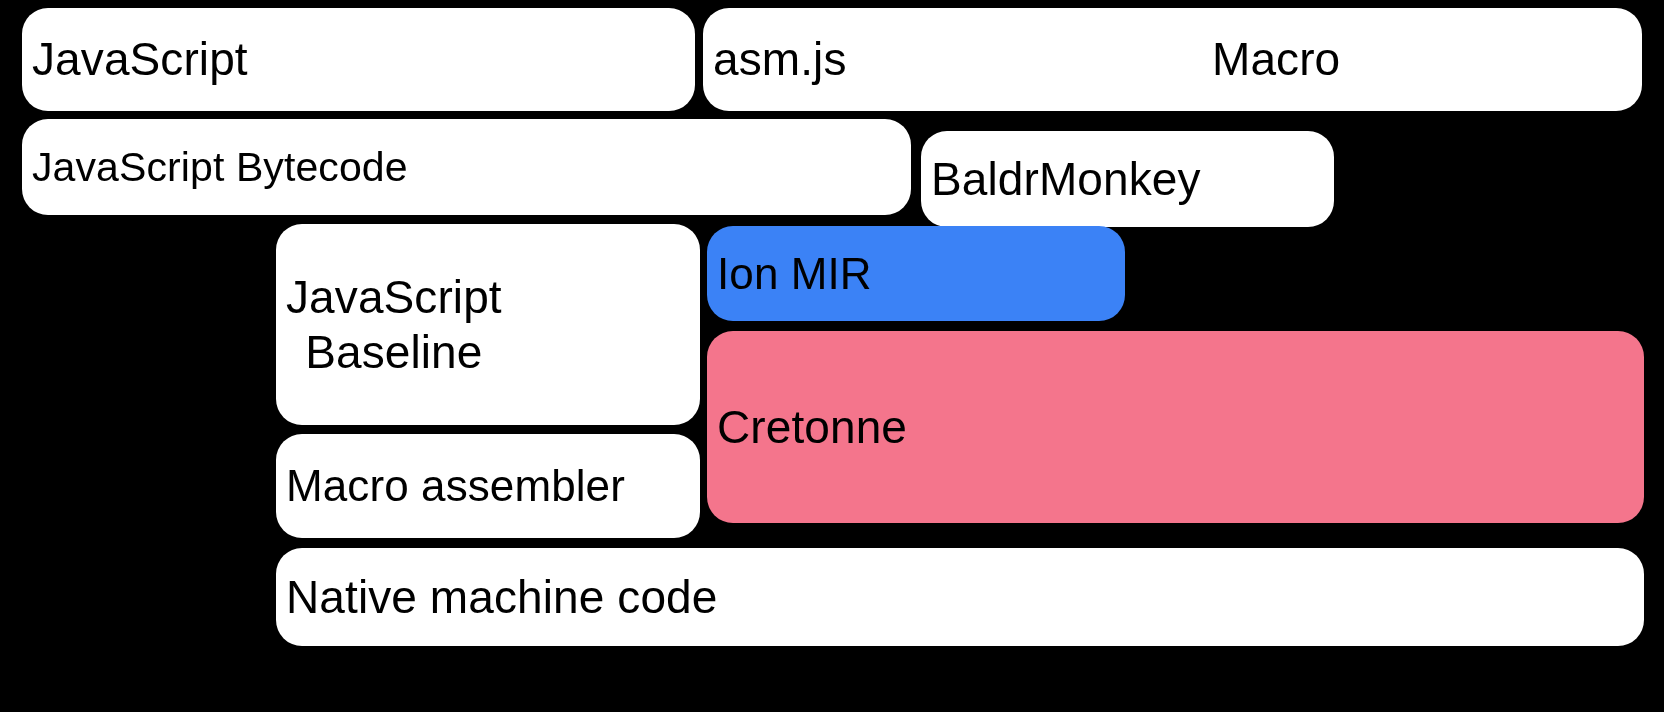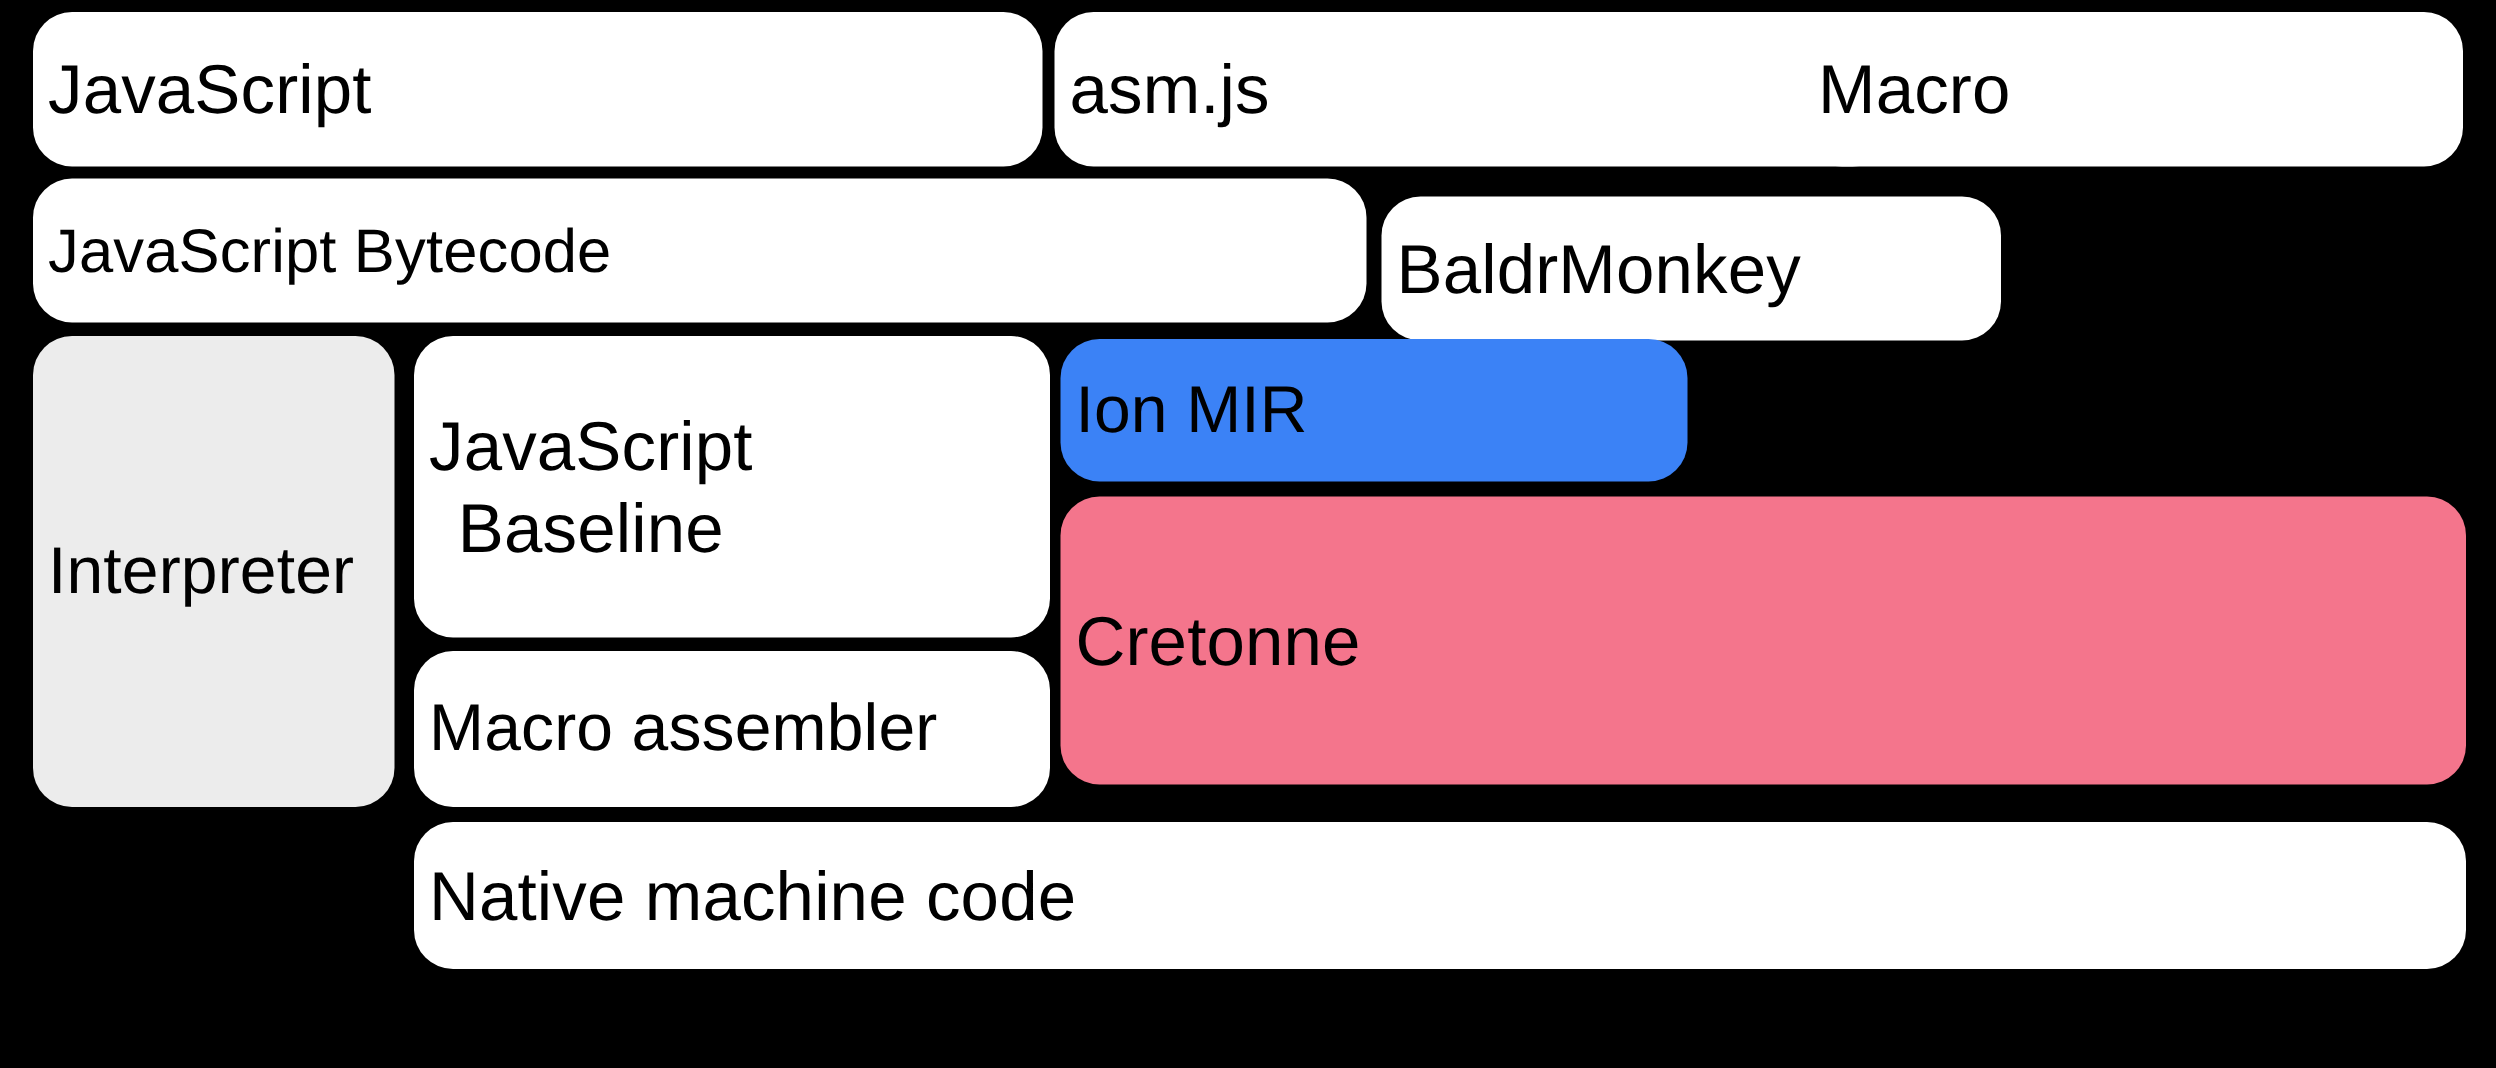--- a/index.html
+++ b/index.html
@@ -43,20 +43,19 @@
 </style>
 </head>
 <body>
 
 <div id="stage" style="background: rgb(0, 0, 0);">
     <div class="node fill-white" style="left: 22px; top: 8px; width: 673px; height: 103px; font-size: 46px;"><span class="lbl">JavaScript</span></div>
     <div class="node fill-white" style="left: 703px; top: 8px; width: 558px; height: 103px; font-size: 46px;"><span class="lbl">asm.js</span></div>
     <div class="node fill-white" style="left: 1202px; top: 8px; width: 440px; height: 103px; font-size: 46px;"><span class="lbl">Macro</span></div>
     <div class="node fill-white" style="left: 22px; top: 119px; width: 889px; height: 96px; font-size: 41px;"><span class="lbl">JavaScript Bytecode</span></div>
     <div class="node fill-white" style="left: 921px; top: 131px; width: 413px; height: 96px; font-size: 46px;"><span class="lbl">BaldrMonkey</span></div>
-    <div class="node fill-gray" style="left: 22px; top: 224px; width: 241px; height: 314px; font-size: 44px;"><span class="lbl">Interpreter</span></div>
     <div class="node fill-white" style="left: 276px; top: 224px; width: 424px; height: 201px; font-size: 46px;"><span class="lbl">JavaScript
 Baseline</span></div>
     <div class="node fill-green" style="left: 707px; top: 226px; width: 418px; height: 95px; font-size: 44px;"><span class="lbl">Ion MIR</span></div>
     <div class="node fill-pink" style="left: 707px; top: 331px; width: 937px; height: 192px; font-size: 46px;"><span class="lbl">Cretonne</span></div>
     <div class="node fill-white" style="left: 276px; top: 434px; width: 424px; height: 104px; font-size: 44px;"><span class="lbl">Macro assembler</span></div>
     <div class="node fill-white" style="left: 276px; top: 548px; width: 1368px; height: 98px; font-size: 46px;"><span class="lbl">Native machine code</span></div>
   </div>
 
 </body></html>

